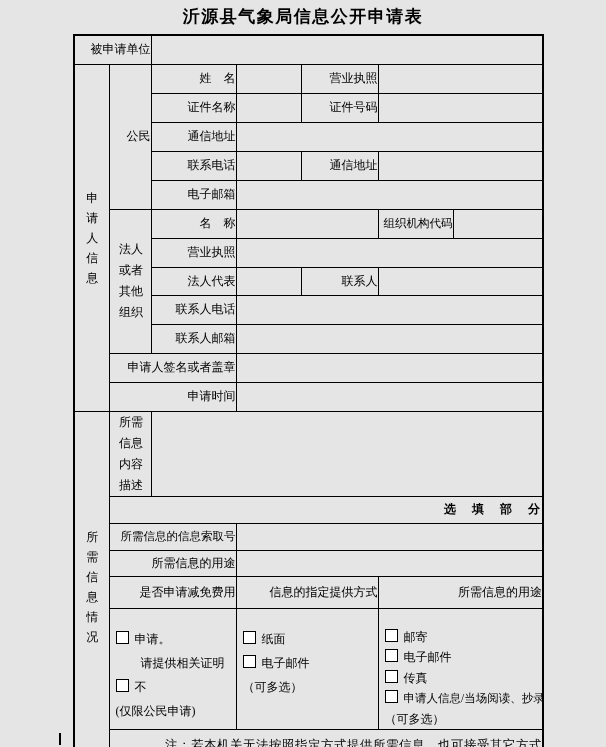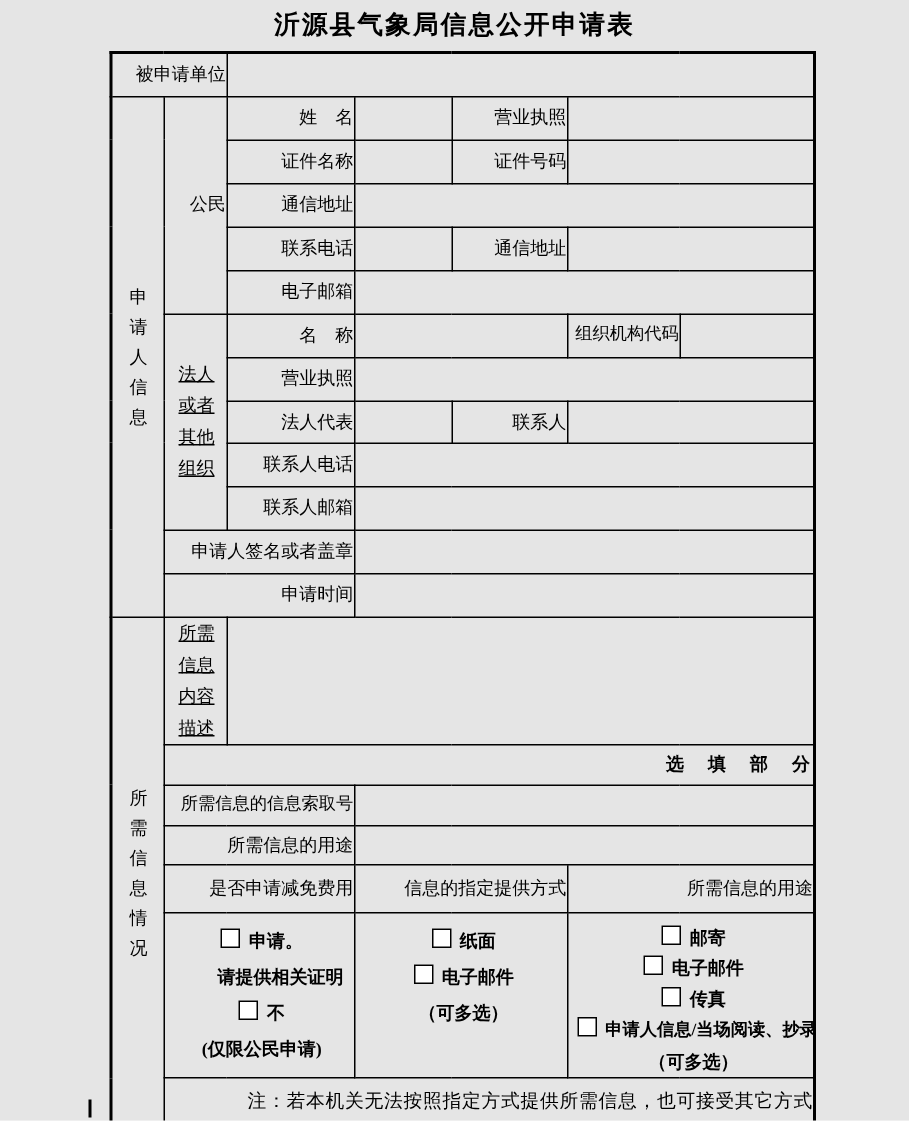--- a/index.html
+++ b/index.html
@@ -25,26 +25,26 @@
   }
   td {
     border: 1px solid #000;
     font-size: 12px; line-height: 1.25;
     text-align: right; vertical-align: middle;
     padding: 0; overflow: hidden;
   }
   
   .vert .vt { width: 13px; margin: 0 auto; word-break: break-all; line-height: 20px; }
   
-  .wrap2 .w2 { width: 26px; margin: 0 auto; word-break: break-all; line-height: 21px; text-decoration: underline; }
+  .wrap2 .w2 { width: 26px; margin: 0 auto; word-break: break-all; line-height: 21px; }
   .bold { font-weight: bold; letter-spacing: 2px; }
   .tight { font-size: 11.5px; letter-spacing: 0; }
   .opt {
-    text-align: center; vertical-align: top;
-    padding: 6px 2px 0 6px; line-height: 24px; font-weight: bold;
+    text-align: left; vertical-align: top;
+    padding: 18px 2px 0 6px; line-height: 24px;
   }
   .opt3 { line-height: 20.5px; }
   .optline { white-space: nowrap; }
   .ind { padding-left: 25px; }
   .cb {
     display: inline-block; width: 11px; height: 11px;
     border: 1px solid #000; background: #fff;
     margin-right: 6px; vertical-align: -1px;
   }
   .notecell { font-size: 12.5px; letter-spacing: 0.5px; }

